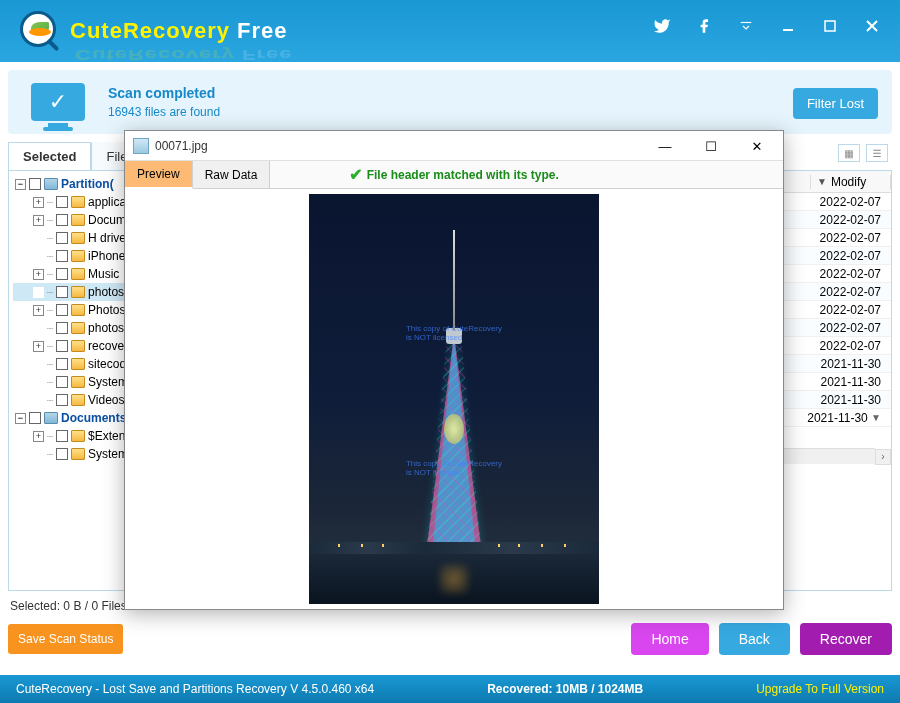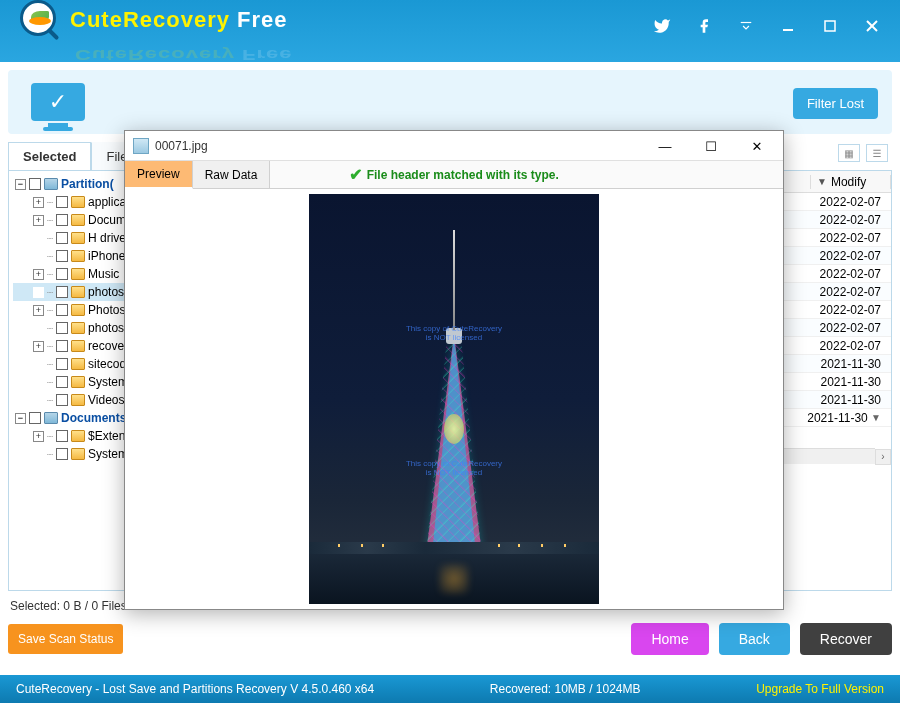--- a/index.html
+++ b/index.html
@@ -1,19 +1,19 @@
 <!DOCTYPE html>
 <html><head>
 <meta charset="utf-8">
 <style>
 * { box-sizing: border-box; margin: 0; padding: 0; font-family: Arial, sans-serif; }
 body { width: 900px; height: 703px; overflow: hidden; position: relative; background: #fff; }
 
 
-.top-header { height: 62px; background: linear-gradient(180deg, #1a98d4 0%, #2aa6e0 100%); display: flex; align-items: flex-start; padding: 0 20px; position: relative; }
+.top-header { height: 62px; background: linear-gradient(180deg, #1a98d4 0%, #2aa6e0 100%); display: flex; align-items: center; padding: 0 20px; position: relative; }
 .logo-area { display: flex; align-items: center; gap: 10px; }
 .logo-icon { width: 40px; height: 40px; position: relative; }
 .logo-magnify { width: 36px; height: 36px; border: 3px solid #0a5a8a; border-radius: 50%; background: #fff; position: relative; }
 .logo-magnify::after { content: ''; position: absolute; width: 4px; height: 14px; background: #0a5a8a; transform: rotate(-45deg); bottom: -8px; right: -2px; border-radius: 2px; }
 .logo-leaf { position: absolute; top: 8px; left: 8px; width: 18px; height: 12px; background: linear-gradient(135deg, #8bc34a, #4caf50); border-radius: 50% 10% 50% 10%; }
 .logo-swirl { position: absolute; top: 14px; left: 6px; width: 22px; height: 8px; background: #ff9800; border-radius: 50%; }
 .app-title { font-size: 22px; font-weight: bold; letter-spacing: 1px; }
 .app-title .cute-rec { color: #fff200; }
 .app-title .free { color: #fff; }
 .app-reflection { position: absolute; top: 42px; left: 75px; font-size: 22px; font-weight: bold; letter-spacing: 1px; opacity: 0.15; transform: scaleY(-0.7); }
@@ -70,25 +70,25 @@
 .scrollbar-h .arrow { position: absolute; right: -16px; top: 0; width: 16px; height: 16px; background: #f0f0f0; border: 1px solid #ddd; font-size: 10px; text-align: center; line-height: 14px; color: #666; }
 
 
 .status-bar-1 { margin: 4px 8px 0 8px; font-size: 12px; color: #333; display: flex; gap: 50px; padding: 4px 2px; }
 .action-bar { display: flex; align-items: center; justify-content: space-between; margin: 6px 8px; }
 .save-btn { background: #f7931e; color: #fff; border: none; padding: 8px 10px; border-radius: 3px; font-size: 12px; cursor: pointer; }
 .nav-btns { display: flex; gap: 10px; }
 .nav-btn { padding: 8px 20px; border: none; border-radius: 4px; font-size: 14px; color: #fff; cursor: pointer; }
 .nav-btn.home { background: #d946ef; }
 .nav-btn.back { background: #36a9e1; }
-.nav-btn.recover { background: #404040; }
+.nav-btn.recover { background: #a21caf; }
 
 
 .footer { position: absolute; bottom: 0; left: 0; right: 0; height: 28px; background: linear-gradient(180deg, #1a98d4, #0d7ab0); display: flex; align-items: center; padding: 0 16px; font-size: 12px; color: #fff; justify-content: space-between; }
-.footer .recovered { font-weight: normal; color: #fff; }
+.footer .recovered { font-weight: bold; color: #fff; }
 .footer .upgrade { color: #fff200; cursor: pointer; }
 
 
 .preview-dialog { position: absolute; left: 124px; top: 130px; width: 660px; height: 480px; background: #fff; border: 1px solid #888; box-shadow: 0 4px 20px rgba(0,0,0,0.3); display: flex; flex-direction: column; }
 .dlg-titlebar { height: 30px; background: #fff; border-bottom: 1px solid #e0e0e0; display: flex; align-items: center; padding: 0 8px; position: relative; }
 .dlg-titlebar .file-ico { width: 16px; height: 16px; background: linear-gradient(#d0e8f5,#9cc9e2); border: 1px solid #6fa6c4; margin-right: 6px; }
 .dlg-titlebar .dlg-title { font-size: 12px; color: #333; }
 .dlg-controls { position: absolute; right: 4px; top: 4px; display: flex; gap: 2px; }
 .dlg-ctrl { width: 44px; height: 22px; font-size: 13px; display: flex; align-items: center; justify-content: center; cursor: pointer; color: #000; }
 .dlg-status { height: 28px; border-bottom: 1px solid #d0d0d0; display: flex; align-items: center; position: relative; background: #fafafa; }
@@ -106,21 +106,21 @@
 .tower-shaft2 { position: absolute; bottom: 0; left: 50%; transform: translateX(-50%); width: 0; height: 0; border-left: 22px solid transparent; border-right: 22px solid transparent; border-bottom: 220px solid; border-bottom-color: rgba(0,200,255,0.5); }
 .tower-waist { position: absolute; bottom: 110px; left: 50%; transform: translateX(-50%); width: 20px; height: 30px; background: radial-gradient(rgba(255,255,150,0.8), rgba(255,200,0,0.4)); border-radius: 50%; }
 .tower-top { position: absolute; bottom: 210px; left: 50%; transform: translateX(-50%); width: 16px; height: 16px; background: #c0c8d0; border-radius: 3px; }
 .tower-spire { position: absolute; bottom: 224px; left: 50%; transform: translateX(-50%); width: 2px; height: 100px; background: linear-gradient(#ddd, #888); }
 .tower-lattice { position: absolute; bottom: 0; left: 50%; transform: translateX(-50%); width: 56px; height: 220px; background: repeating-linear-gradient(45deg, rgba(255,50,200,0.3) 0px, transparent 2px, transparent 8px), repeating-linear-gradient(-45deg, rgba(50,255,200,0.3) 0px, transparent 2px, transparent 8px); clip-path: polygon(38% 0%, 62% 0%, 100% 100%, 0% 100%); }
 .water { position: absolute; bottom: 0; left: 0; right: 0; height: 50px; background: linear-gradient(180deg, #1a2838, #0a1420); }
 .water-reflect { position: absolute; bottom: 10px; left: 50%; transform: translateX(-50%); width: 30px; height: 30px; background: radial-gradient(rgba(255,180,50,0.4), transparent); filter: blur(3px); }
 .skyline { position: absolute; bottom: 48px; left: 0; right: 0; height: 14px; background: linear-gradient(90deg, #1a2a3a 0%, #2a3a4a 20%, #1a2a3a 40%, #2a3a4a 70%, #1a2a3a 100%); }
 .skyline-lights { position: absolute; bottom: 50px; left: 0; right: 0; height: 10px; }
 .skyline-lights span { position: absolute; width: 2px; height: 3px; background: #ffcc66; }
-.watermark { position: absolute; font-size: 8px; color: #4080ff; text-align: center; opacity: 0.7; left: 50%; transform: translateX(-50%); }
+.watermark { position: absolute; font-size: 8px; color: #4080ff; text-align: left; opacity: 0.7; left: 50%; transform: translateX(-50%); }
 </style>
 </head>
 <body>
 
 <div class="top-header">
   <div class="logo-area">
     <div class="logo-icon">
       <div class="logo-magnify">
           <div class="logo-leaf"></div>
           <div class="logo-swirl"></div>
@@ -167,20 +167,24 @@
         </svg>
       </span>
   </div>
 </div>
 
 <div class="scan-banner">
   <div class="scan-icon">
     <div class="monitor">
         <span class="check">✓</span>
       </div>
+  </div>
+  <div class="scan-text">
+    <div class="scan-title">Scan completed</div>
+    <div class="scan-count">16943 files are found</div>
   </div>
   <button class="filter-btn">Filter Lost</button>
 </div>
 
 <div class="main-tabs">
   <div class="tab active">Selected</div>
   <div class="tab" style="border-left:1px solid #bcd9ea;">File Type</div>
   <div class="view-toggles">
     <div class="view-toggle">▦</div>
     <div class="view-toggle">☰</div>

